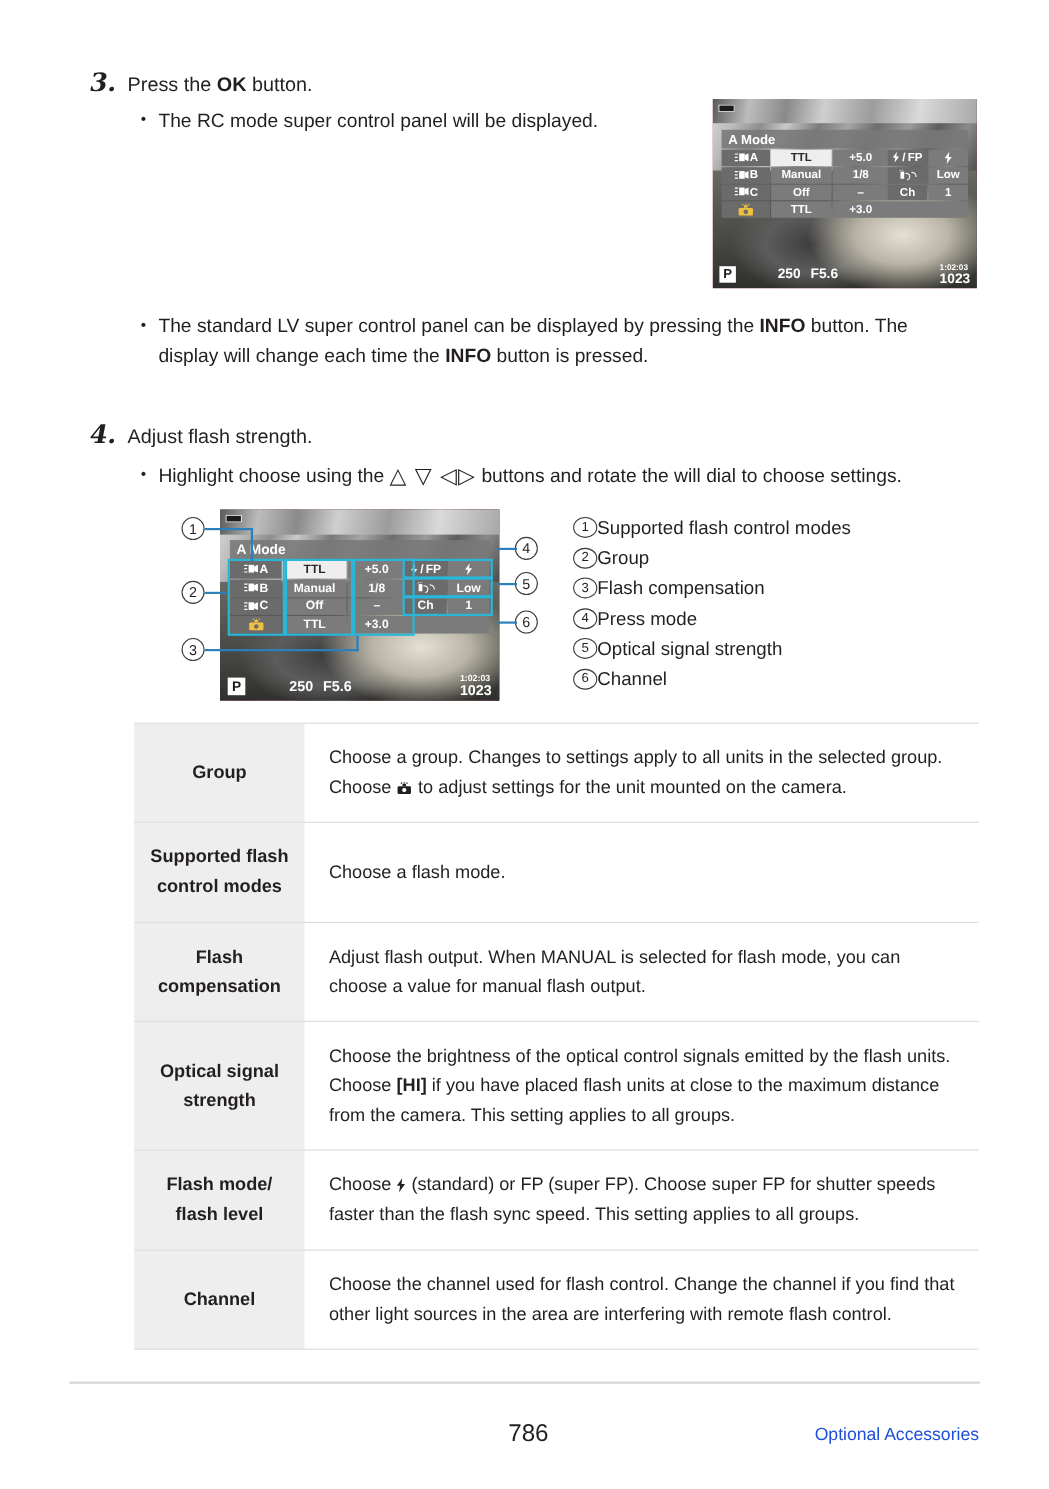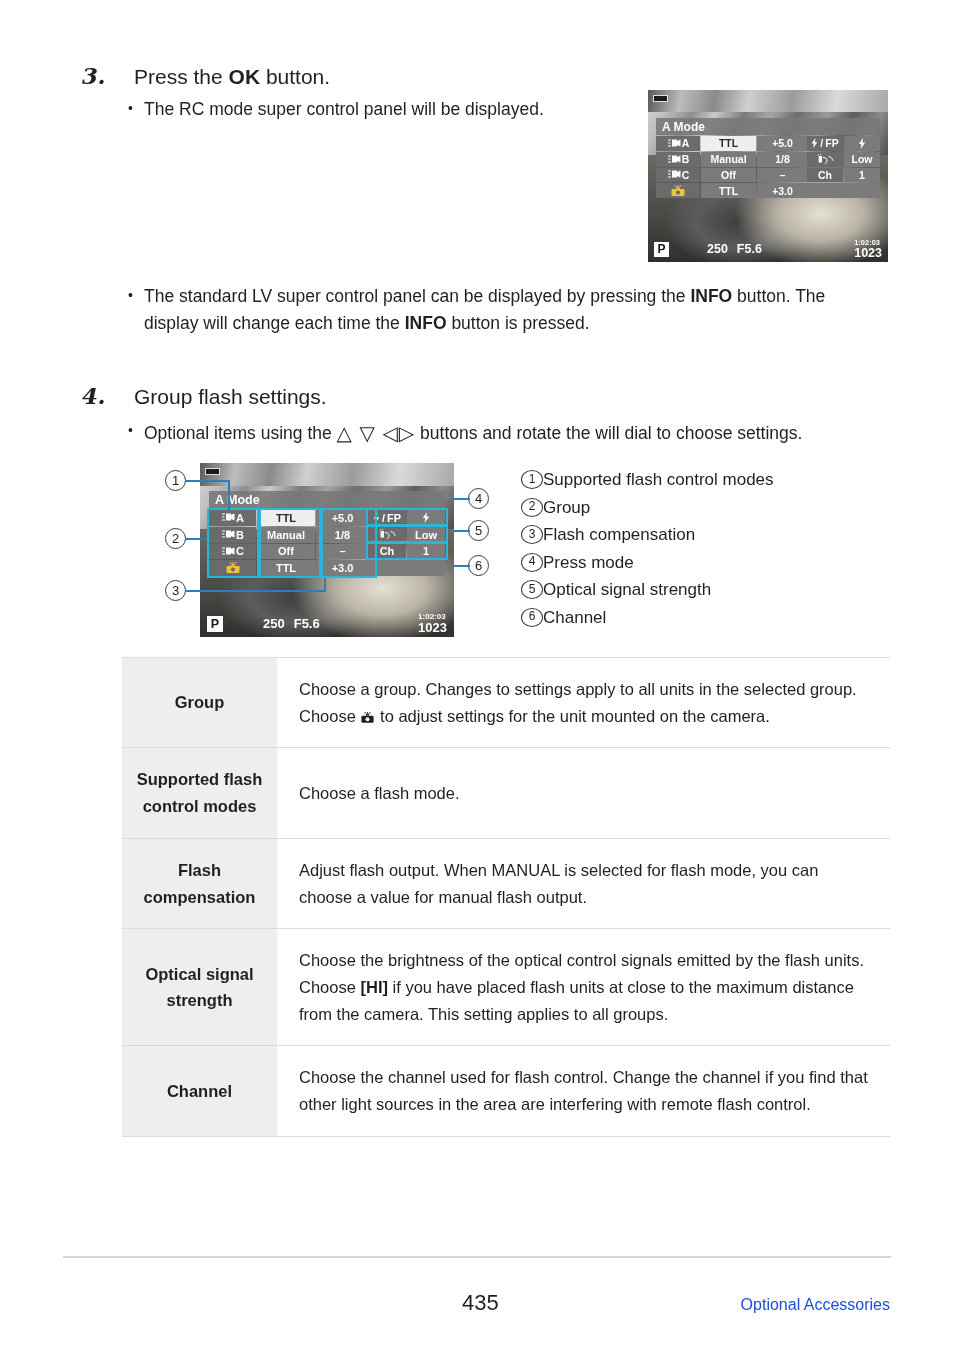--- a/index.html
+++ b/index.html
@@ -28,23 +28,22 @@
     font-weight: bold;
     font-style: italic;
     font-size: 23px;
     width: 34px;
     flex: 0 0 34px;
     text-align: left;
     color: #231f20;
     letter-spacing: -0.5px;
   }
   .step-text {
-    font-size: 21px;
+    font-size: 18px;
     line-height: 1.45;
-    margin-left: 18px;
   }
   b { font-weight: bold; }
 
   .bullet-line {
     position: absolute;
     display: flex;
     font-size: 17.5px;
     line-height: 1.55;
   }
   .bullet-dot {
@@ -335,26 +334,26 @@
     </div>
   </div>
 
   <div class="bullet-line" style="left:128px; top:283px; width:745px;">
     <span class="bullet-dot">•</span>
     <span class="bullet-body"><span>The standard LV super control panel can be displayed by pressing the </span><b>INFO</b><span> button. The display will change each time the </span><b>INFO</b><span> button is pressed.</span></span>
   </div>
 
   <div class="step" style="left:82px; top:382px;">
     <span class="step-num">4.</span>
-    <span class="step-text">Group flash settings.</span>
+    <span class="step-text">Adjust flash strength.</span>
   </div>
 
   <div class="bullet-line" style="left:128px; top:418px; width:760px;">
     <span class="bullet-dot">•</span>
-    <span class="bullet-body"><span>Optional items using the </span><span class="arrows">△ ▽ ◁▷</span><span> buttons and rotate the will dial to choose settings.</span></span>
+    <span class="bullet-body"><span>Highlight choose using the </span><span class="arrows">△ ▽ ◁▷</span><span> buttons and rotate the will dial to choose settings.</span></span>
   </div>
 
   <div class="lcd" style="left:200px; top:463px; width:254px; height:174px;">
     <div class="lcd-photo"></div>
     <div class="lcd-topstrip"></div>
     <div class="lcd-battery" style="left:5px; top:5px; width:15px; height:7px;"></div>
 
     <div class="lcd-header" style="left:9px; top:28px; width:236px; height:18px; padding-left:6px; font-size:12.5px;">
       <span>A Mode</span>
     </div>
@@ -524,23 +523,29 @@
       </tr>
       <tr>
         <td class="k">Flash compensation</td>
         <td class="v">Adjust flash output. When MANUAL is selected for flash mode, you can choose a value for manual flash output.</td>
       </tr>
       <tr>
         <td class="k">Optical signal strength</td>
         <td class="v"><span>Choose the brightness of the optical control signals emitted by the flash units. Choose </span><b>[HI]</b><span> if you have placed flash units at close to the maximum distance from the camera. This setting applies to all groups.</span></td>
       </tr>
       <tr>
+        <td class="k">Flash mode/ flash level</td>
+        <td class="v"><span>Choose </span><svg class="inline-cam" width="9" height="13" viewBox="0 0 7 10" aria-hidden="true">
+              <path d="M4.4 0 L0.6 5.4 L2.9 5.4 L2.2 10 L6.4 4.2 L3.9 4.2 Z" fill="#231f20"></path>
+            </svg><span> (standard) or FP (super FP). Choose super FP for shutter speeds faster than the flash sync speed. This setting applies to all groups.</span></td>
+      </tr>
+      <tr>
         <td class="k">Channel</td>
         <td class="v">Choose the channel used for flash control. Change the channel if you find that other light sources in the area are interfering with remote flash control.</td>
       </tr>
     </tbody>
   </table>
 
   <div class="rule" style="left:63px; top:1256px; width:828px;"></div>
-  <div class="pagenum" style="left:462px; top:1290px;">435</div>
+  <div class="pagenum" style="left:462px; top:1290px;">786</div>
   <div class="section" style="right:64px; top:1296px;">Optional Accessories</div>
 
 </div>
 
 </body></html>

